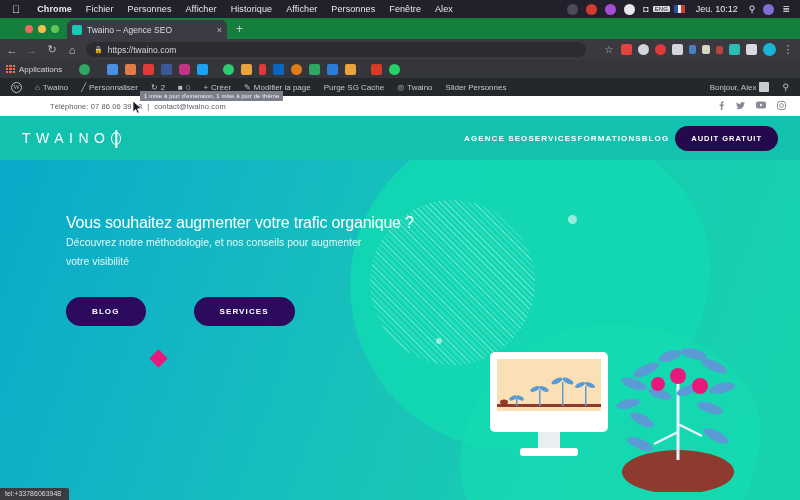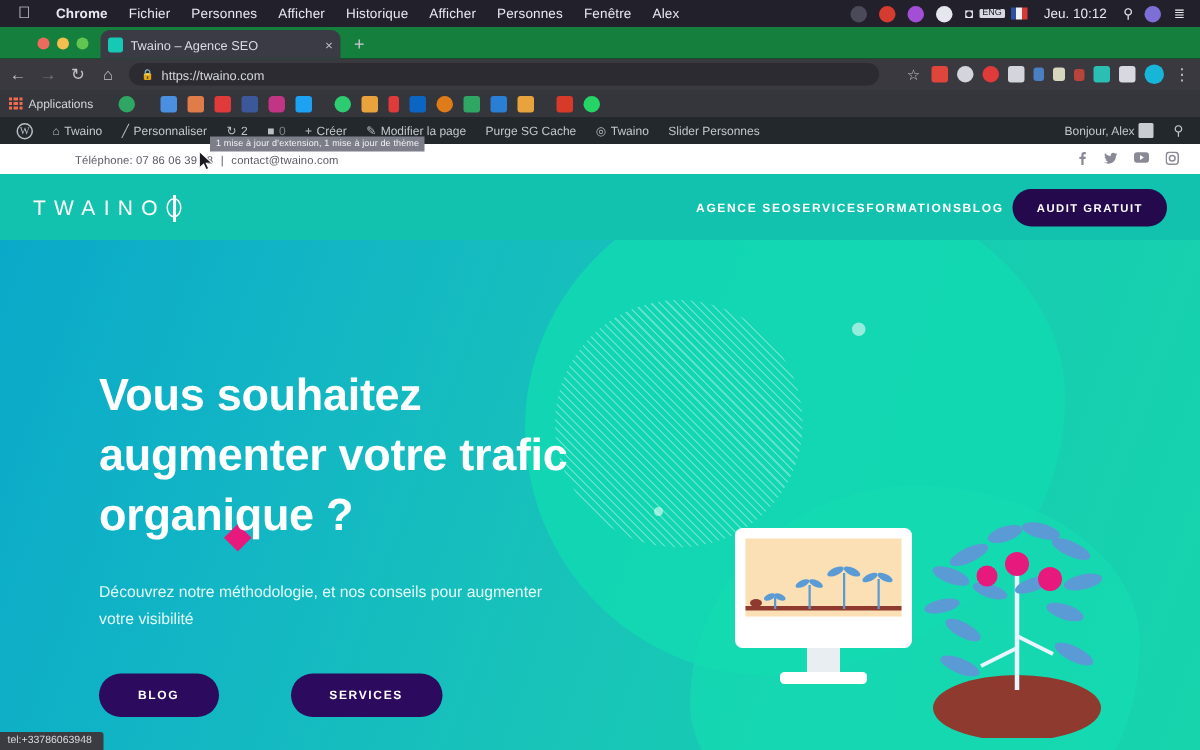--- a/index.html
+++ b/index.html
@@ -158,25 +158,25 @@
     background: repeating-linear-gradient(45deg,rgba(255,255,255,.30) 0 1px,transparent 1px 4px);
   }
   .dot-sm {
     position: absolute; width: 9px; height: 9px; border-radius: 50%;
     background: rgba(255,255,255,.55);
   }
   .diamond { position: absolute; transform: rotate(45deg); }
 
   .hero-content { position: relative; z-index: 6; padding: 52px 0 0 66px; }
   .hero-h1 {
-    color: #ffffff; font-size: 30px; font-weight: bold; line-height: 1.33;
-    max-width: 360px; letter-spacing: -.2px; margin-top: 32px;
+    color: #ffffff; font-size: 16px; font-weight: normal; line-height: 1.33;
+    max-width: 360px; letter-spacing: -.2px;
   }
   .hero-sub {
-    color: #ecfffb; font-size: 10.5px; line-height: 1.75; margin-top: 22px;
+    color: #ecfffb; font-size: 10.5px; line-height: 1.75; 
     max-width: 300px; opacity: .95;
   }
   .hero-btns { display: flex; gap: 48px; margin-top: 27px; }
   .hbtn {
     background: #2c0b5e; color: #ffffff; font-size: 8px; font-weight: bold;
     letter-spacing: 1.1px; padding: 10px 26px; border-radius: 20px; white-space: nowrap;
   }
 
   
   .illus { position: absolute; right: 48px; bottom: 22px; width: 270px; height: 160px; z-index: 7; }

